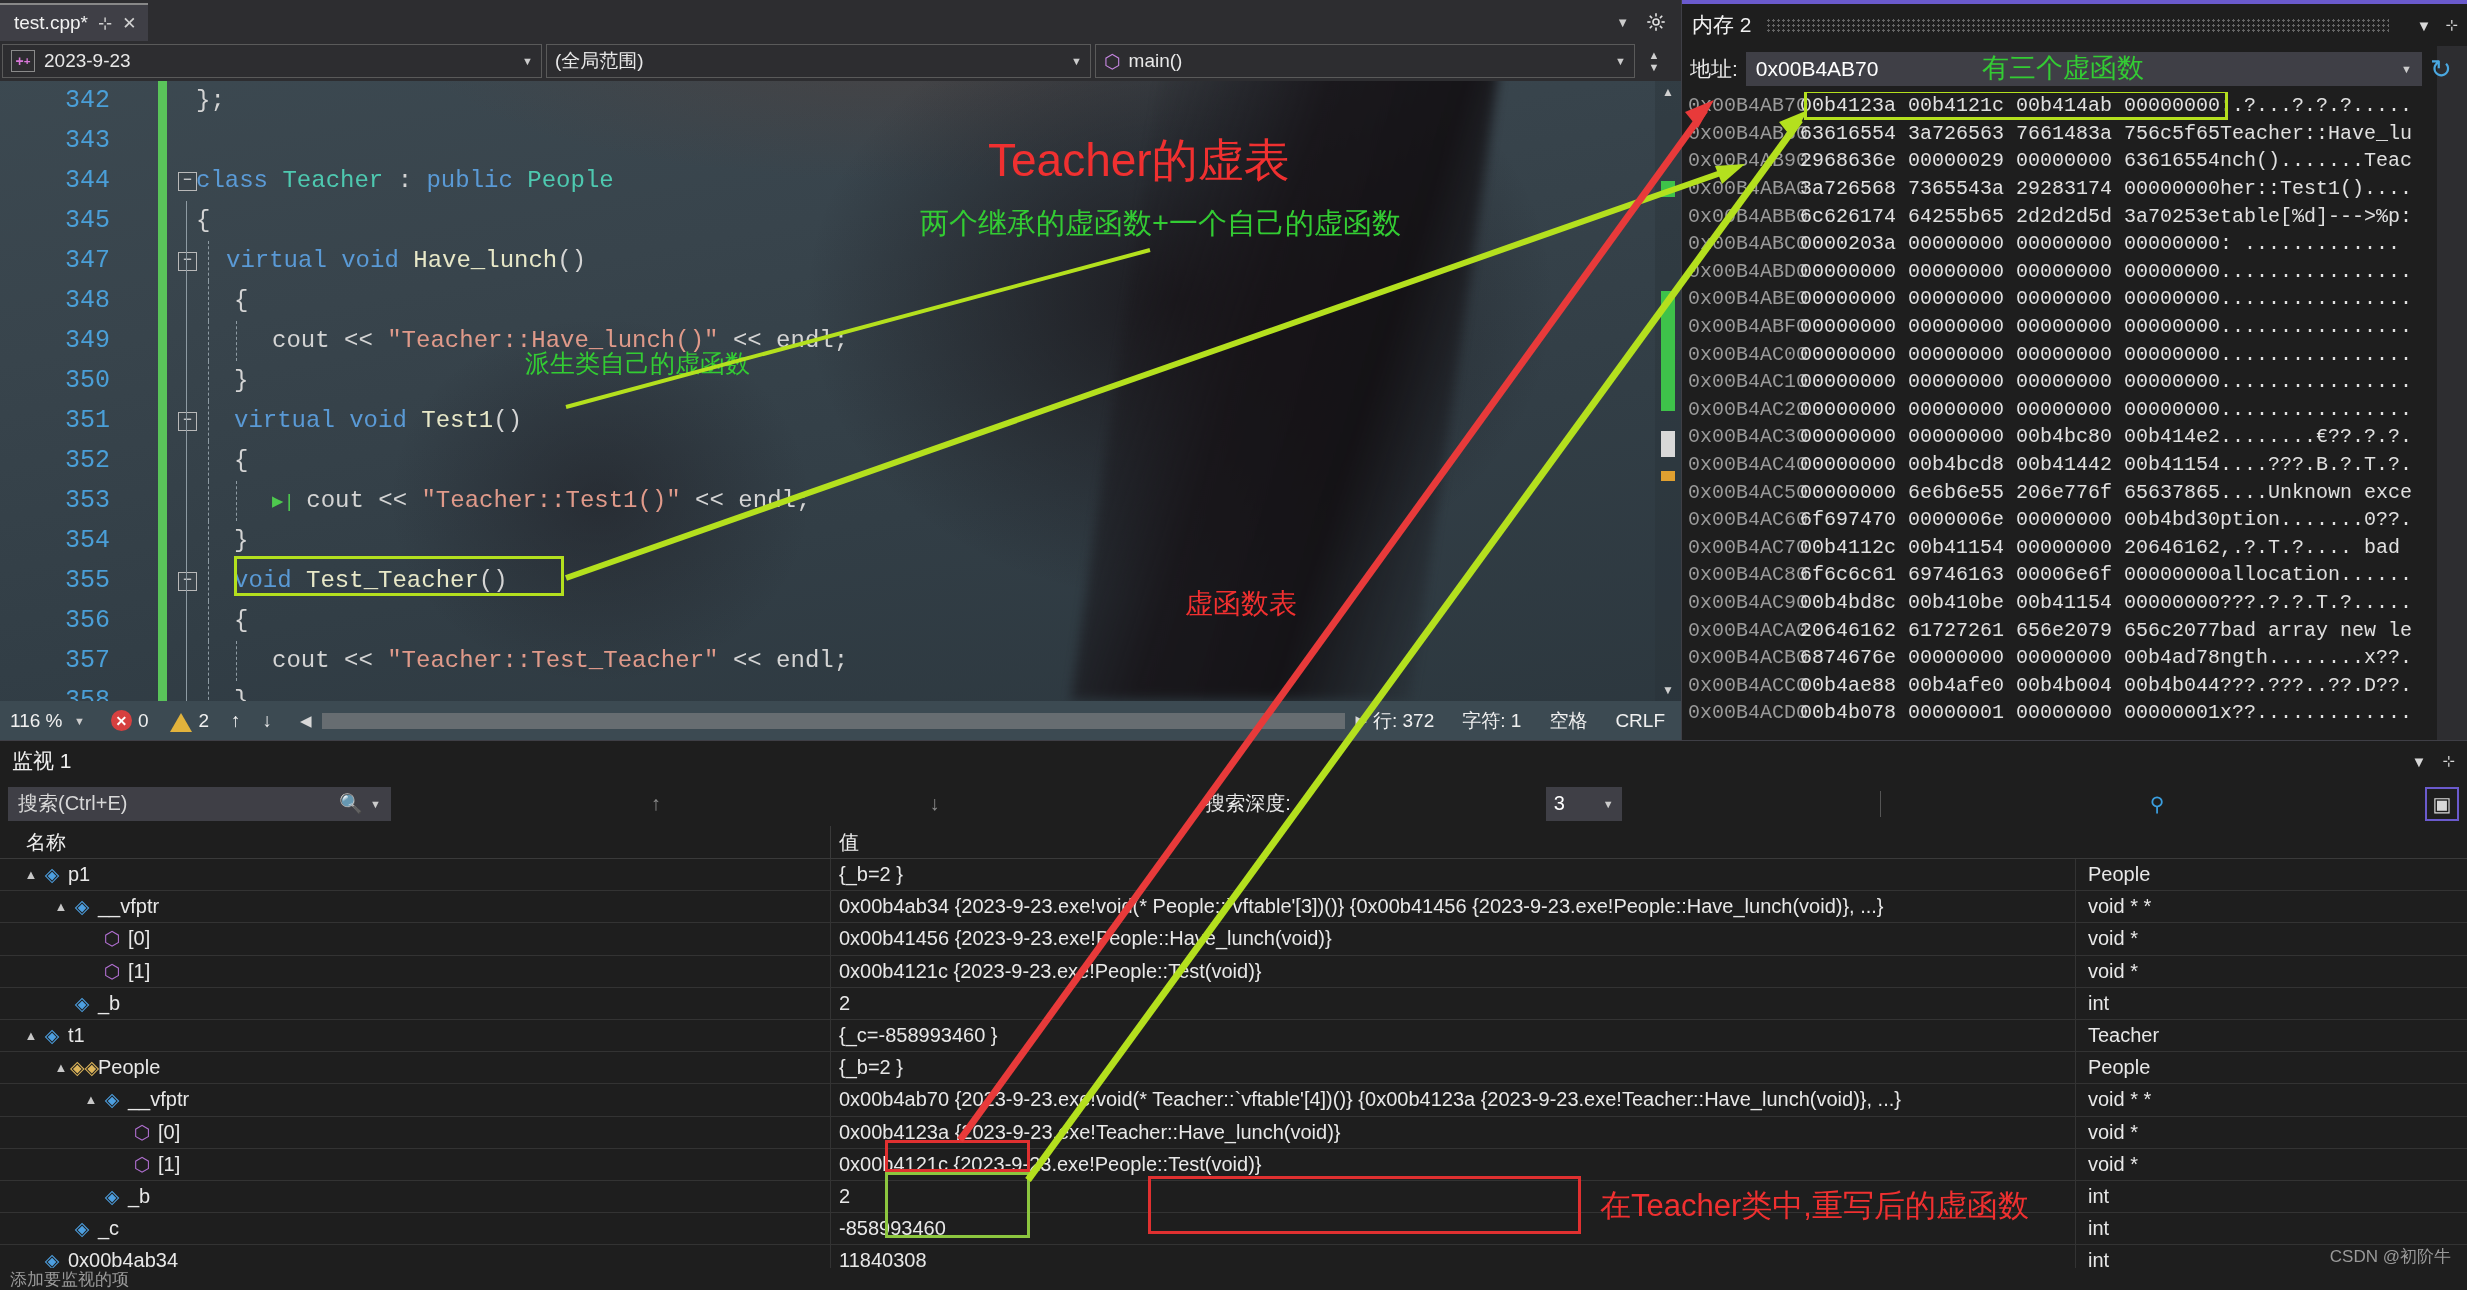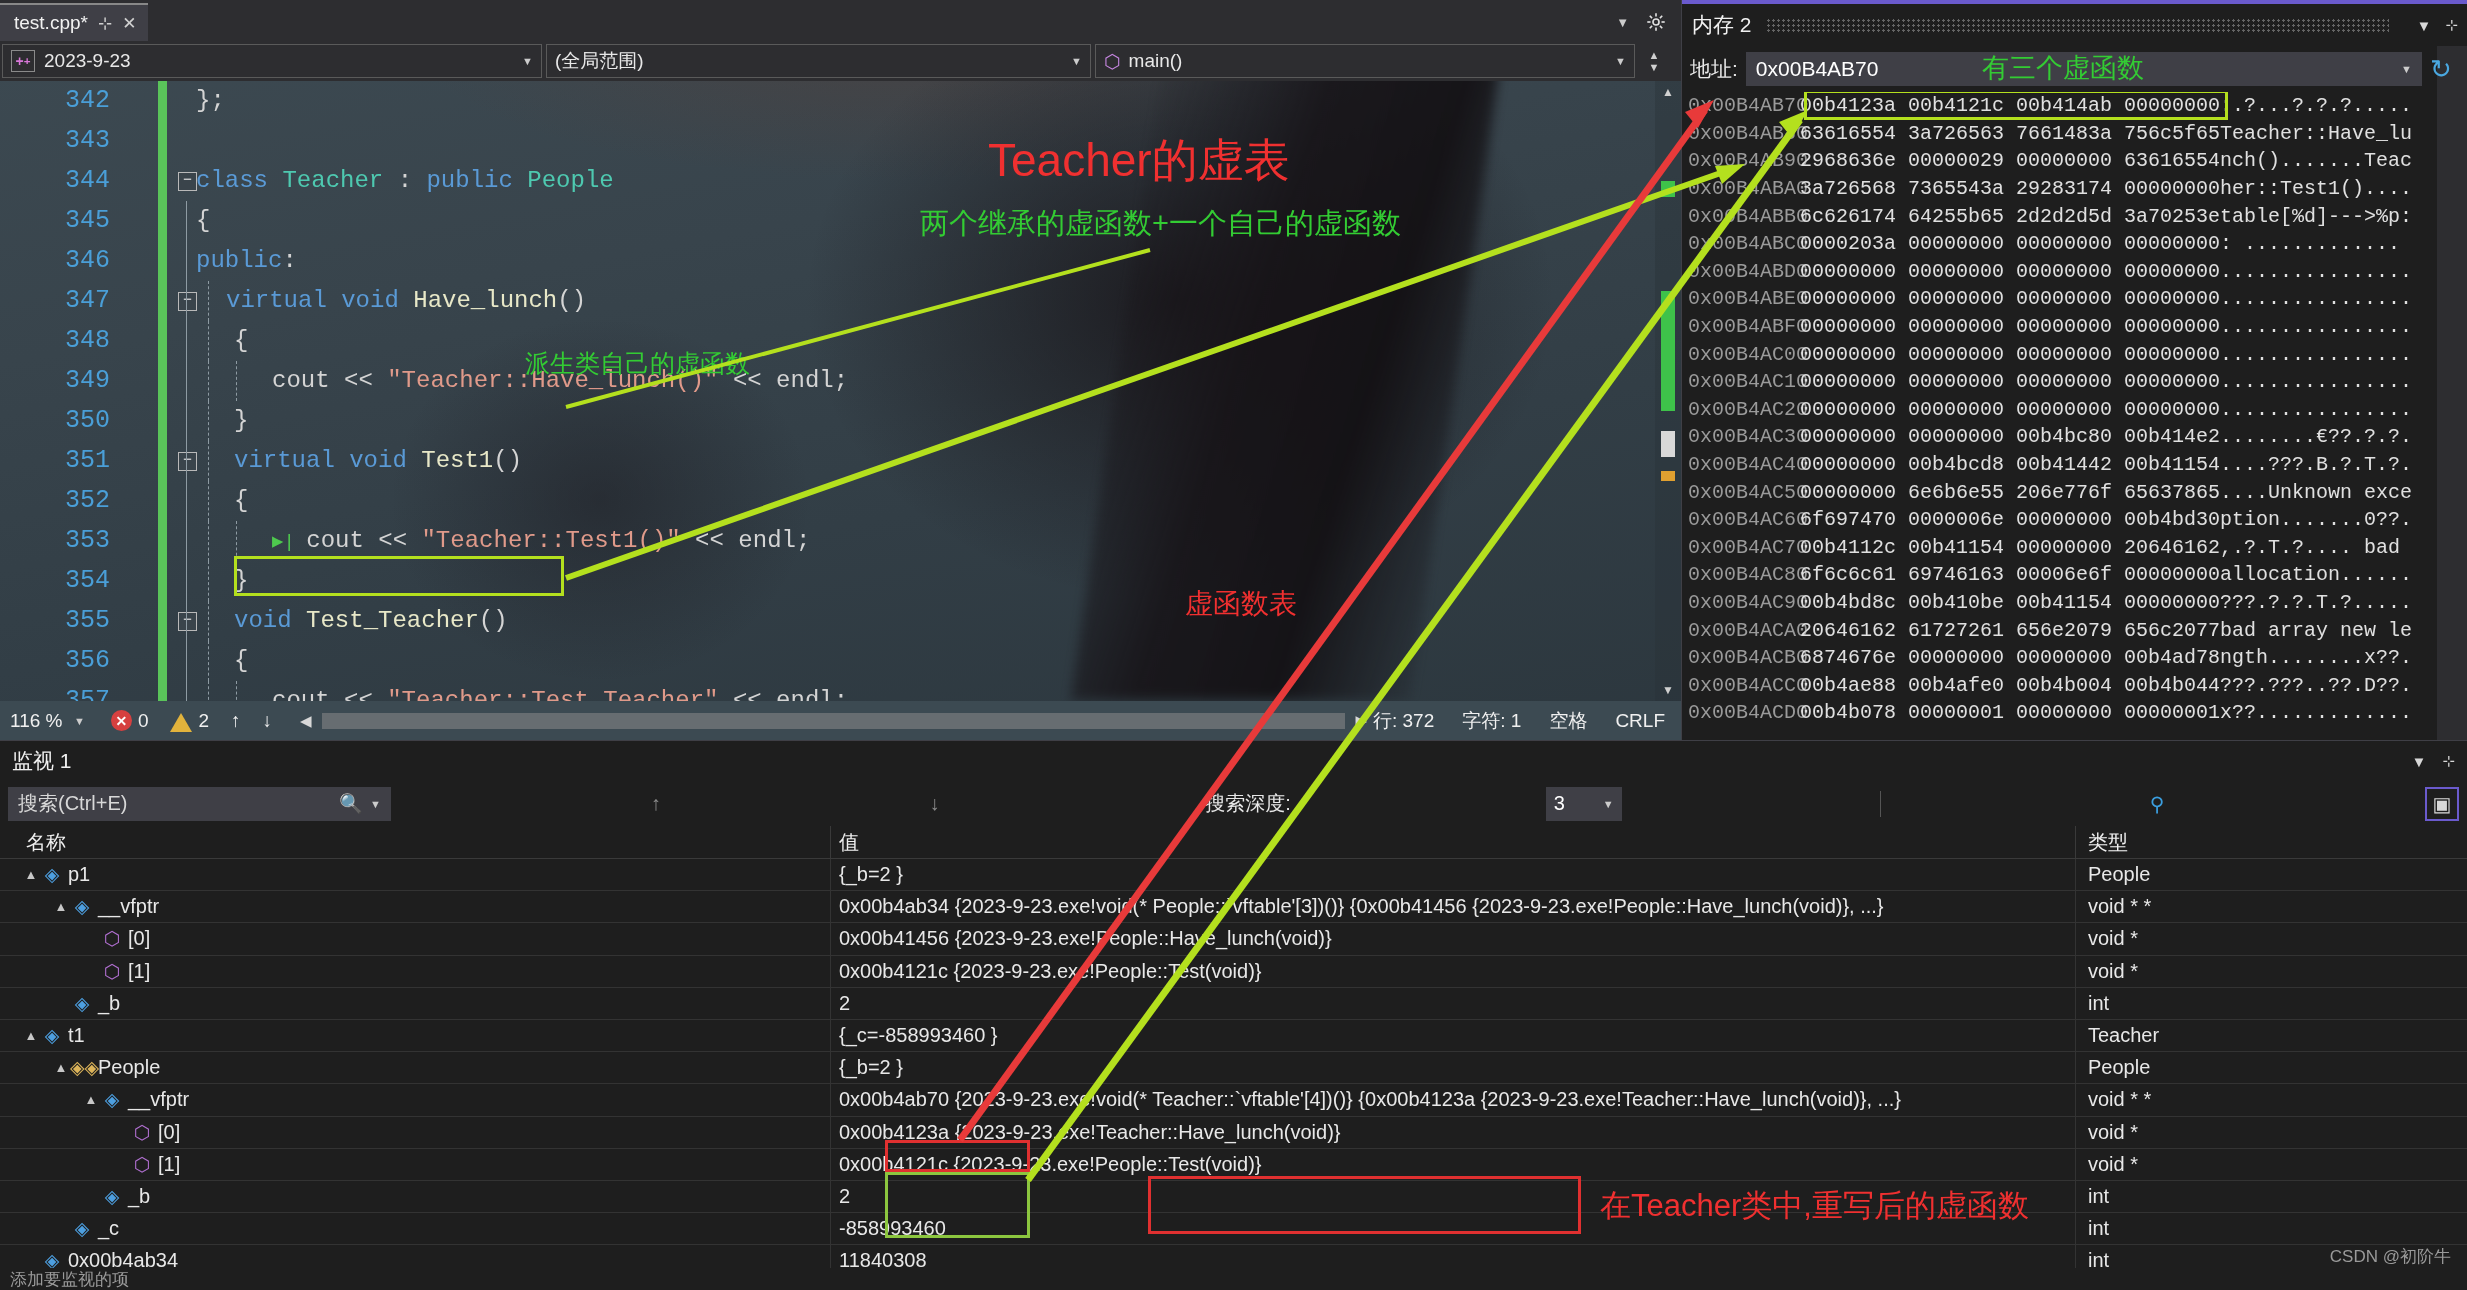--- a/index.html
+++ b/index.html
@@ -372,21 +372,20 @@
           <span>▲</span>
           <span>▼</span>
         </div>
     </div>
 
     <div id="code-area">
         <div class="code-line"><span class="lnum">342</span><span class="changebar"></span><span class="ctext" style="left: 196px;"><span class="plain">};</span></span></div>
         <div class="code-line"><span class="lnum">343</span><span class="changebar"></span><span class="ctext" style="left: 196px;"><span class="plain"></span></span></div>
         <div class="code-line"><span class="lnum">344</span><span class="changebar"></span><span class="fold">−</span><span class="ctext" style="left: 196px;"><span class="kw">class </span><span class="typ">Teacher</span><span class="plain"> : </span><span class="kw">public </span><span class="typ">People</span></span></div>
         <div class="code-line"><span class="lnum">345</span><span class="changebar"></span><span class="guide"></span><span class="ctext" style="left: 196px;"><span class="plain">{</span></span></div>
-        <div class="code-line"><span class="lnum">346</span><span class="changebar"></span><span class="guide"></span><span class="ctext" style="left: 196px;"><span class="kw">public</span><span class="plain">:</span></span></div>
         <div class="code-line"><span class="lnum">347</span><span class="changebar"></span><span class="fold">−</span><span class="guide"></span><span class="guide2"></span><span class="ctext" style="left: 226px;"><span class="kw">virtual void </span><span class="fn">Have_lunch</span><span class="plain">()</span></span></div>
         <div class="code-line"><span class="lnum">348</span><span class="changebar"></span><span class="guide"></span><span class="guide2"></span><span class="ctext" style="left: 234px;"><span class="plain">{</span></span></div>
         <div class="code-line"><span class="lnum">349</span><span class="changebar"></span><span class="guide"></span><span class="guide2"></span><span class="guide3"></span><span class="ctext" style="left: 272px;"><span class="plain">cout &lt;&lt; </span><span class="str">"Teacher::Have_lunch()"</span><span class="plain"> &lt;&lt; </span><span class="plain">endl;</span></span></div>
         <div class="code-line"><span class="lnum">350</span><span class="changebar"></span><span class="guide"></span><span class="guide2"></span><span class="ctext" style="left: 234px;"><span class="plain">}</span></span></div>
         <div class="code-line"><span class="lnum">351</span><span class="changebar"></span><span class="fold">−</span><span class="guide"></span><span class="guide2"></span><span class="ctext" style="left: 234px;"><span class="kw">virtual void </span><span class="fn">Test1</span><span class="plain">()</span></span></div>
         <div class="code-line"><span class="lnum">352</span><span class="changebar"></span><span class="guide"></span><span class="guide2"></span><span class="ctext" style="left: 234px;"><span class="plain">{</span></span></div>
         <div class="code-line"><span class="lnum">353</span><span class="changebar"></span><span class="guide"></span><span class="guide2"></span><span class="guide3"></span><span class="ctext" style="left: 272px;"><span class="bp-run">▶| </span><span class="plain">cout &lt;&lt; </span><span class="str">"Teacher::Test1()"</span><span class="plain"> &lt;&lt; endl;</span></span></div>
         <div class="code-line"><span class="lnum">354</span><span class="changebar"></span><span class="guide"></span><span class="guide2"></span><span class="ctext" style="left: 234px;"><span class="plain">}</span></span></div>
         <div class="code-line"><span class="lnum">355</span><span class="changebar"></span><span class="fold">−</span><span class="guide"></span><span class="guide2"></span><span class="ctext" style="left: 234px;"><span class="kw">void </span><span class="fn">Test_Teacher</span><span class="plain">()</span></span></div>
         <div class="code-line"><span class="lnum">356</span><span class="changebar"></span><span class="guide"></span><span class="guide2"></span><span class="ctext" style="left: 234px;"><span class="plain">{</span></span></div>
@@ -505,21 +504,20 @@
       <span class="tb-divider"></span>
       <span class="tb-icon">
           <span class="pin-glyph">⚲</span>
         </span>
       <span class="tb-icon sel">▣</span>
     </div>
 
     <div id="watch-header">
       <span class="col-name">名称</span>
       <span class="col-val">值</span>
-      <span class="col-type">类型</span>
     </div>
 
     <div id="watch-rows" style="position:absolute; left:0; top:118px; width:2467px;">
         <div class="wrow">
           <span class="c-name" style="padding-left: 22px;">
             <span class="twist">▲</span>
             <span class="wicon ic-blue">◈</span>
             <span>p1</span>
           </span>
           <span class="c-val">{_b=2 }</span>

